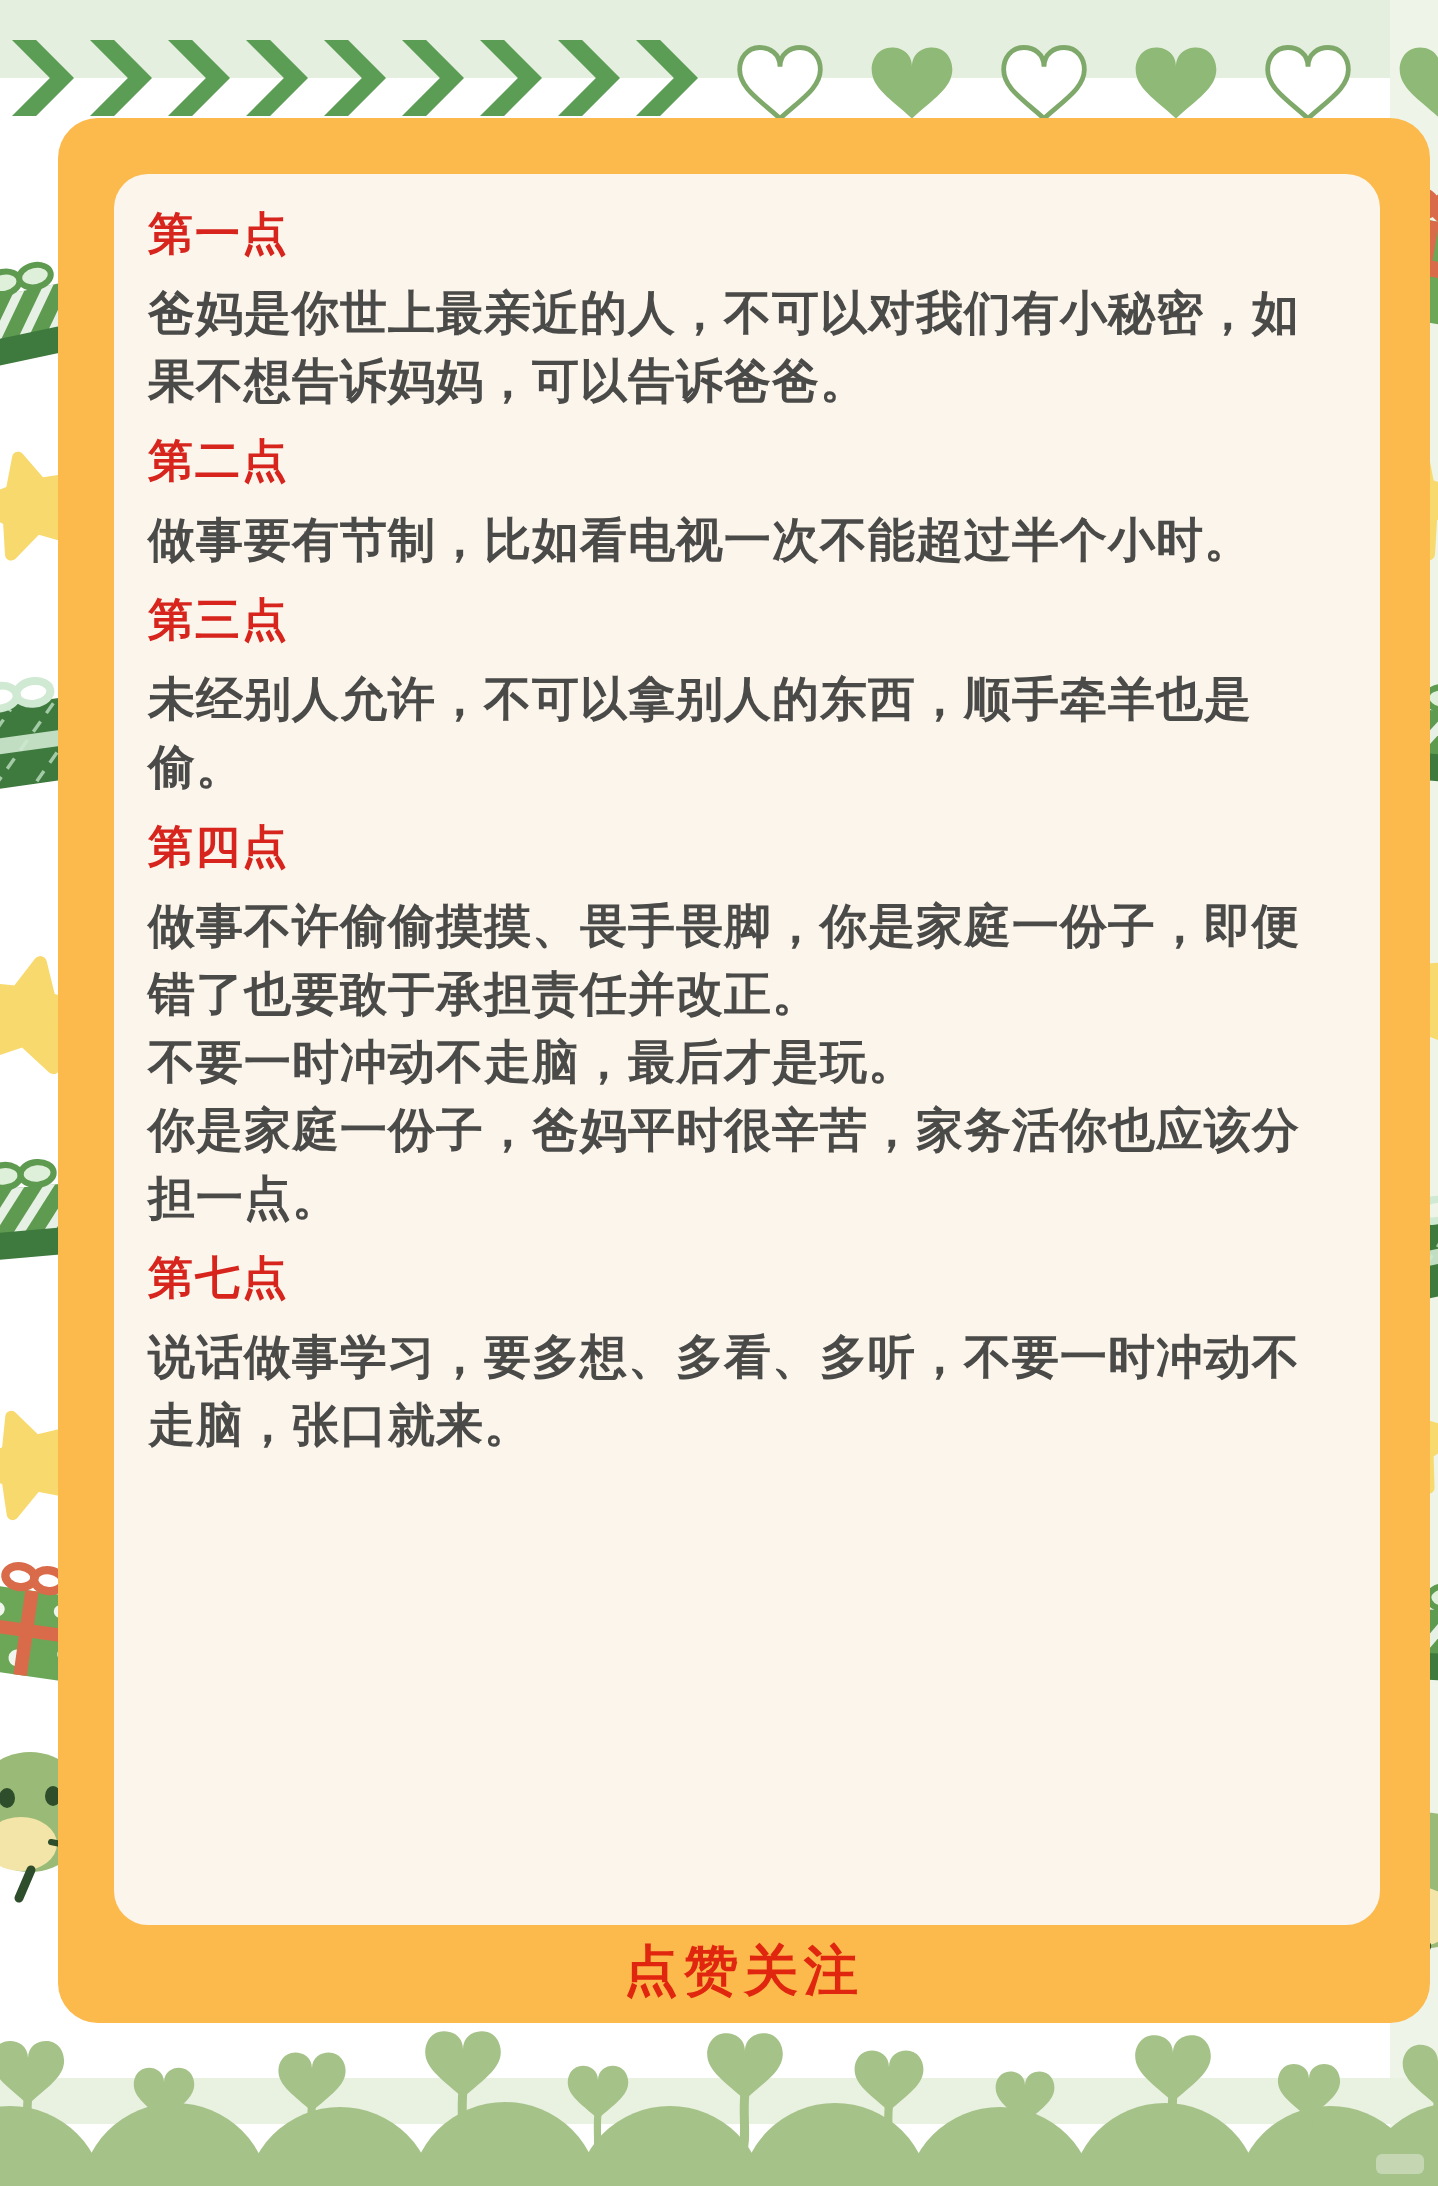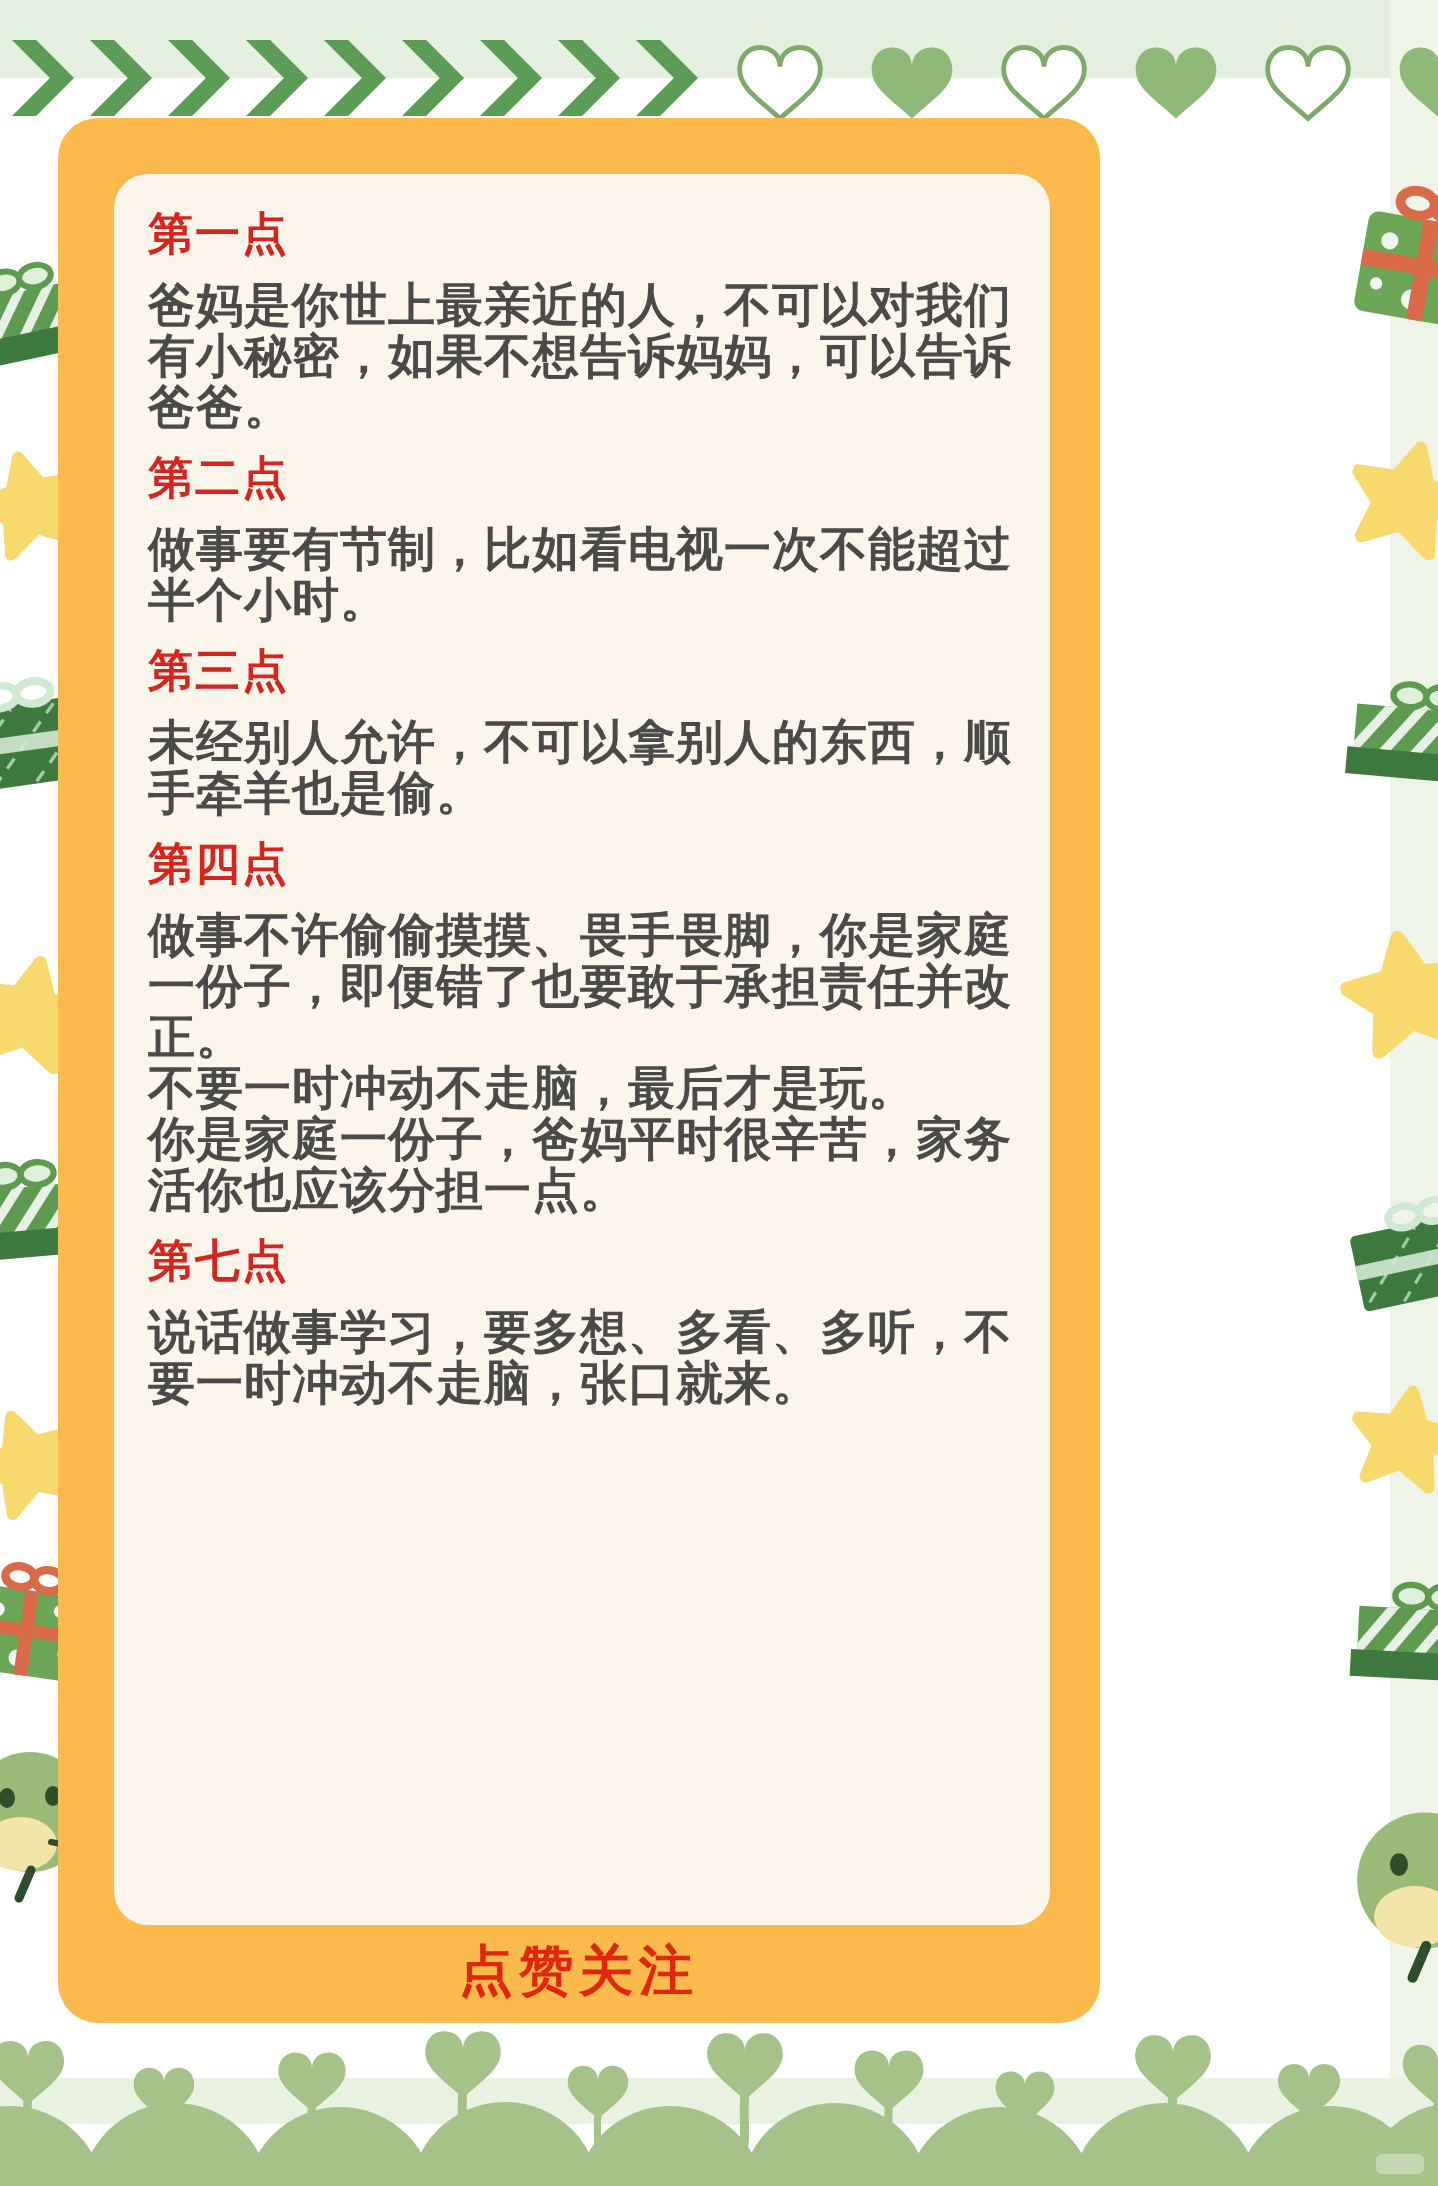--- a/index.html
+++ b/index.html
@@ -17,28 +17,28 @@
   .top-strip{position:absolute;left:0;top:0;width:1438px;height:78px;
              background:var(--green_strip);z-index:0}
   .right-stripe{position:absolute;left:1390px;top:0;width:48px;height:2186px;
                 background:#eef4e8;z-index:0}
   .chevron-row{position:absolute;left:12px;top:34px;width:700px;height:88px;
                display:flex;gap:16px;z-index:1}
   .hearts-row{position:absolute;left:732px;top:38px;width:760px;height:92px;
               display:flex;gap:36px;z-index:1}
   .decor-layer{position:absolute;left:0;top:0;width:1438px;height:2186px;z-index:1;
                pointer-events:none}
-  .card{position:absolute;left:58px;top:118px;width:1042px;height:1905px;
+  .card{position:absolute;left:58px;top:118px;width:1372px;height:1905px;
         background:var(--orange);border-radius:40px;z-index:2}
   .card-inner{position:absolute;left:56px;top:56px;right:50px;bottom:98px;
               background:var(--cream);border-radius:34px;
               padding:14px 34px 0 34px;overflow:hidden}
   .section-heading{font-size:45px;line-height:91px;font-weight:bold;
                    color:var(--red_heading);letter-spacing:2px}
-  .section-body{font-size:47px;line-height:51px;font-weight:bold;
+  .section-body{font-size:47px;line-height:68px;font-weight:bold;
                 color:var(--text);letter-spacing:1px}
   .cta{position:absolute;left:0;right:0;bottom:10px;height:84px;
        display:flex;align-items:center;justify-content:center;
        font-size:54px;font-weight:bold;color:var(--red_cta);letter-spacing:6px}
   .bottom-scene{position:absolute;left:0;bottom:0;width:1438px;height:170px;z-index:1}
   .watermark{position:absolute;left:1376px;top:2154px;width:48px;height:20px;
              background:rgba(255,255,255,.35);border-radius:6px;z-index:3}
 </style>
 </head>
 <body>

